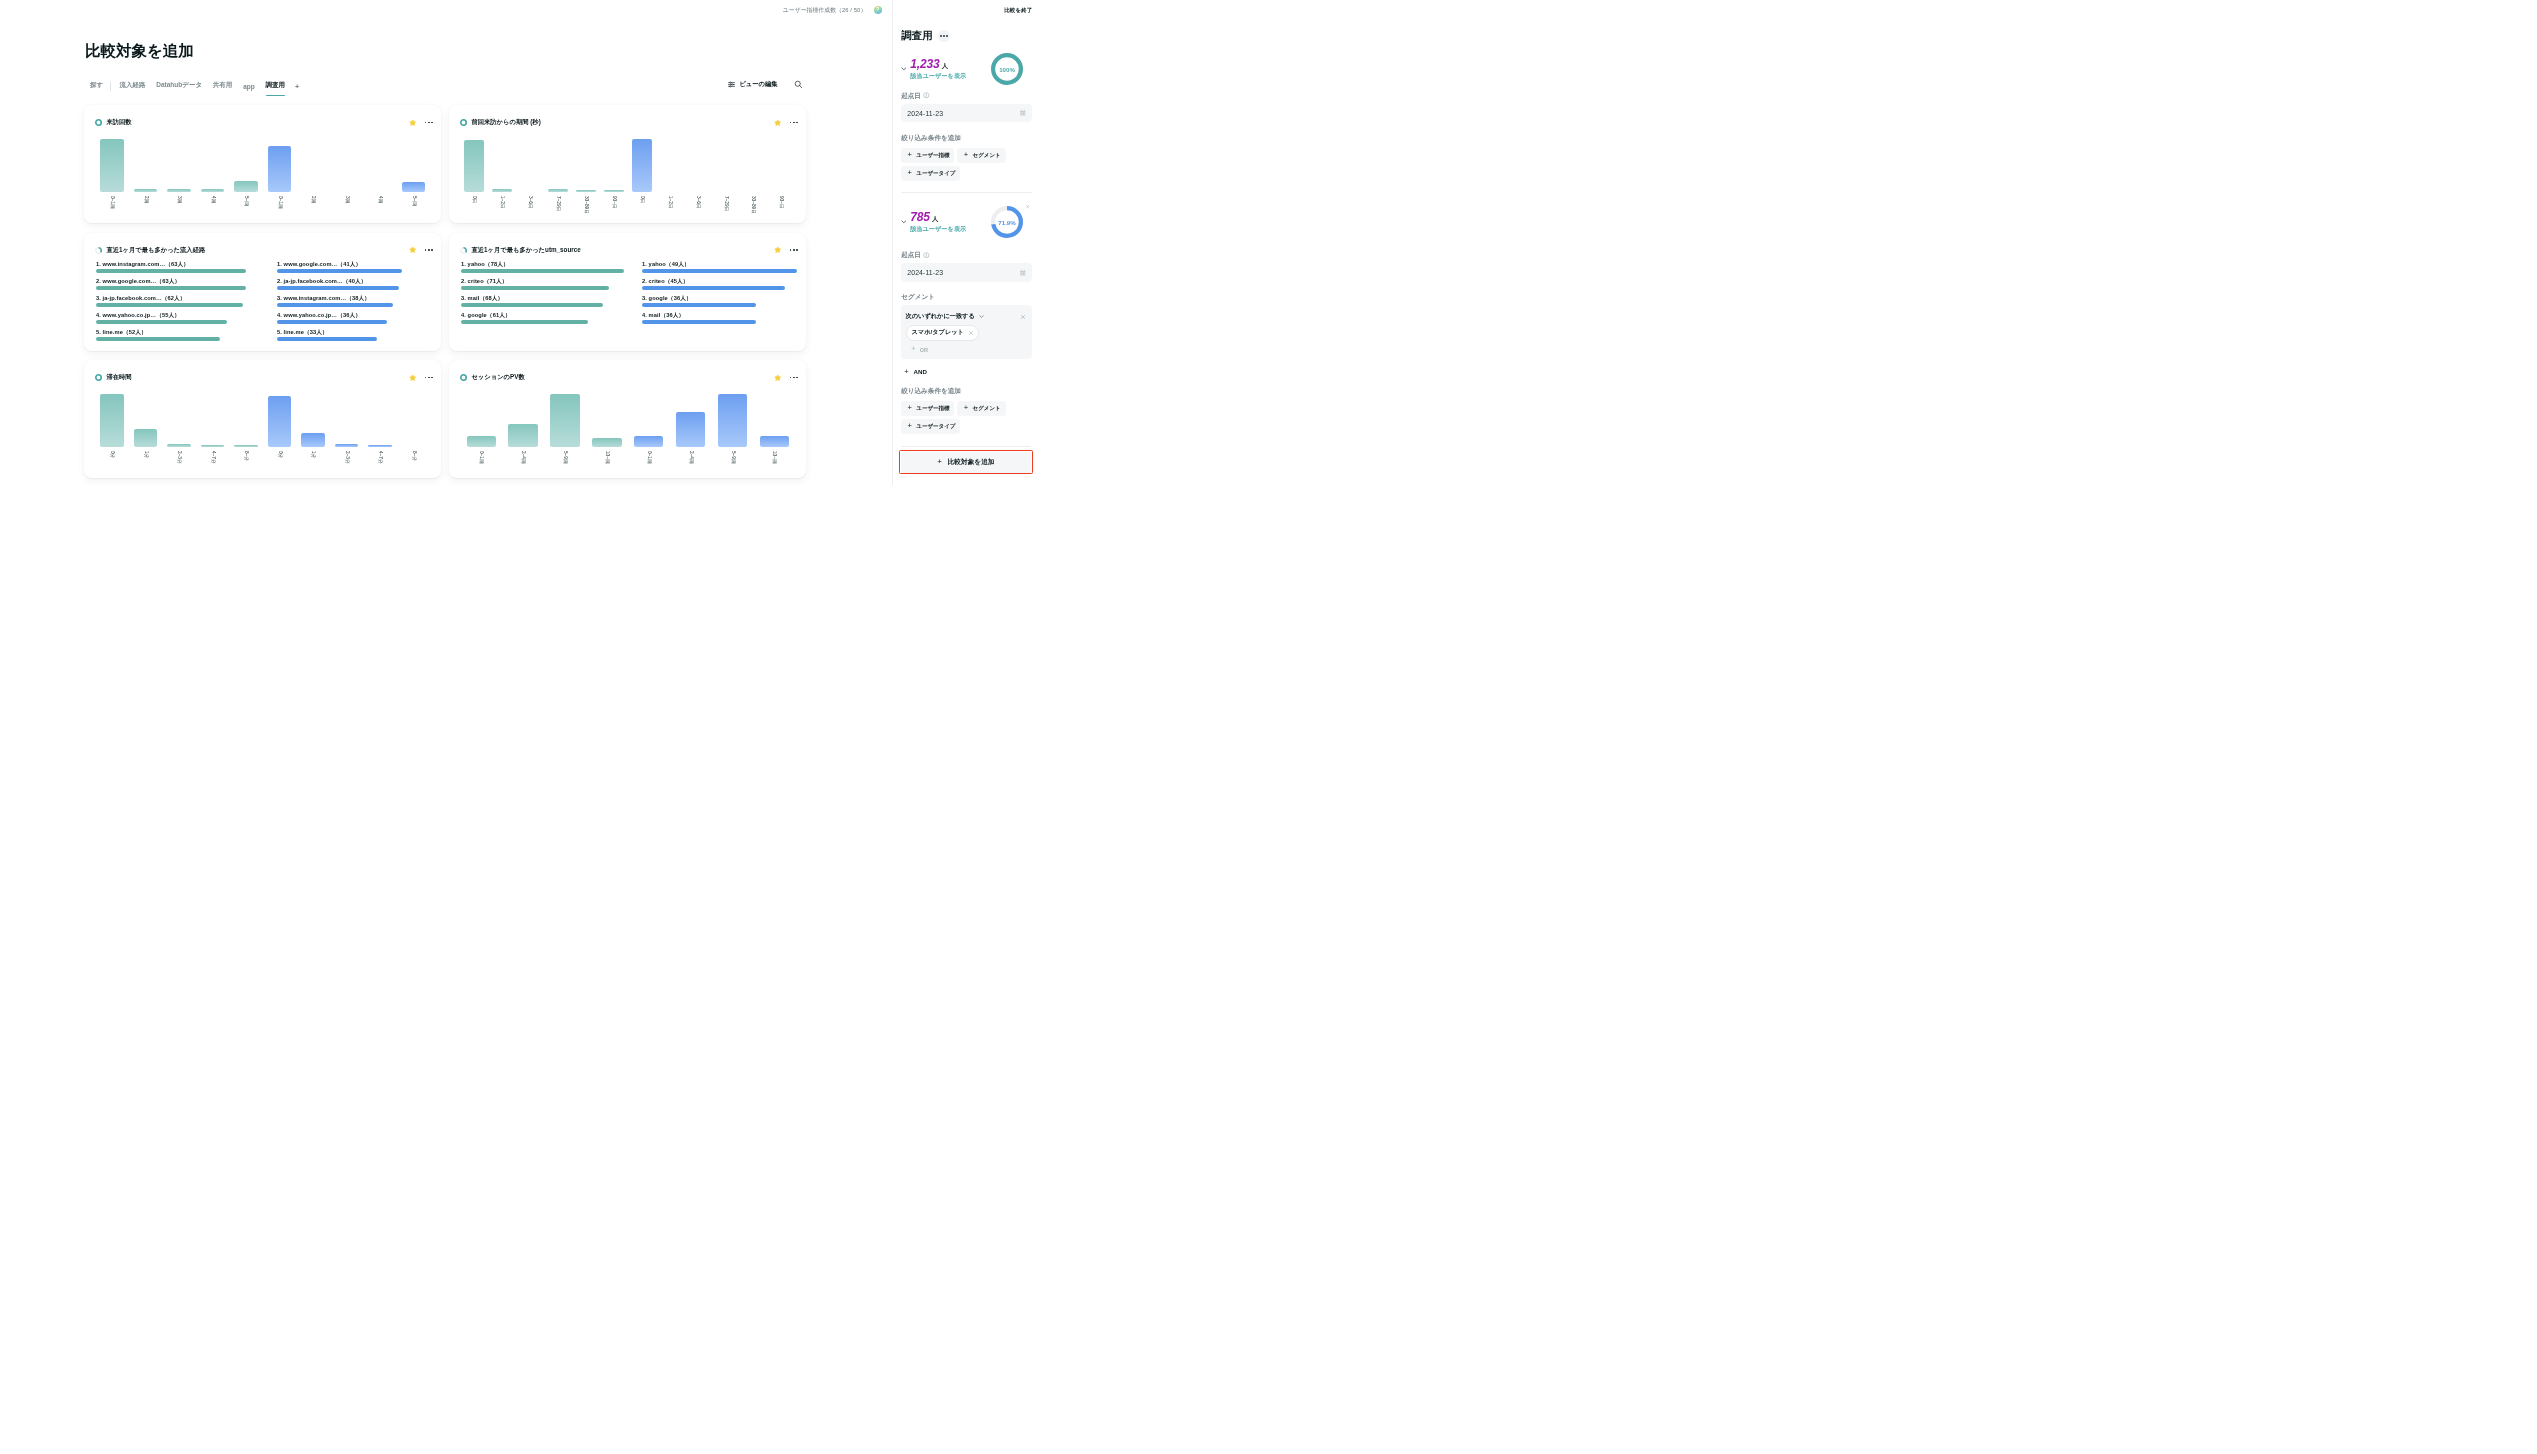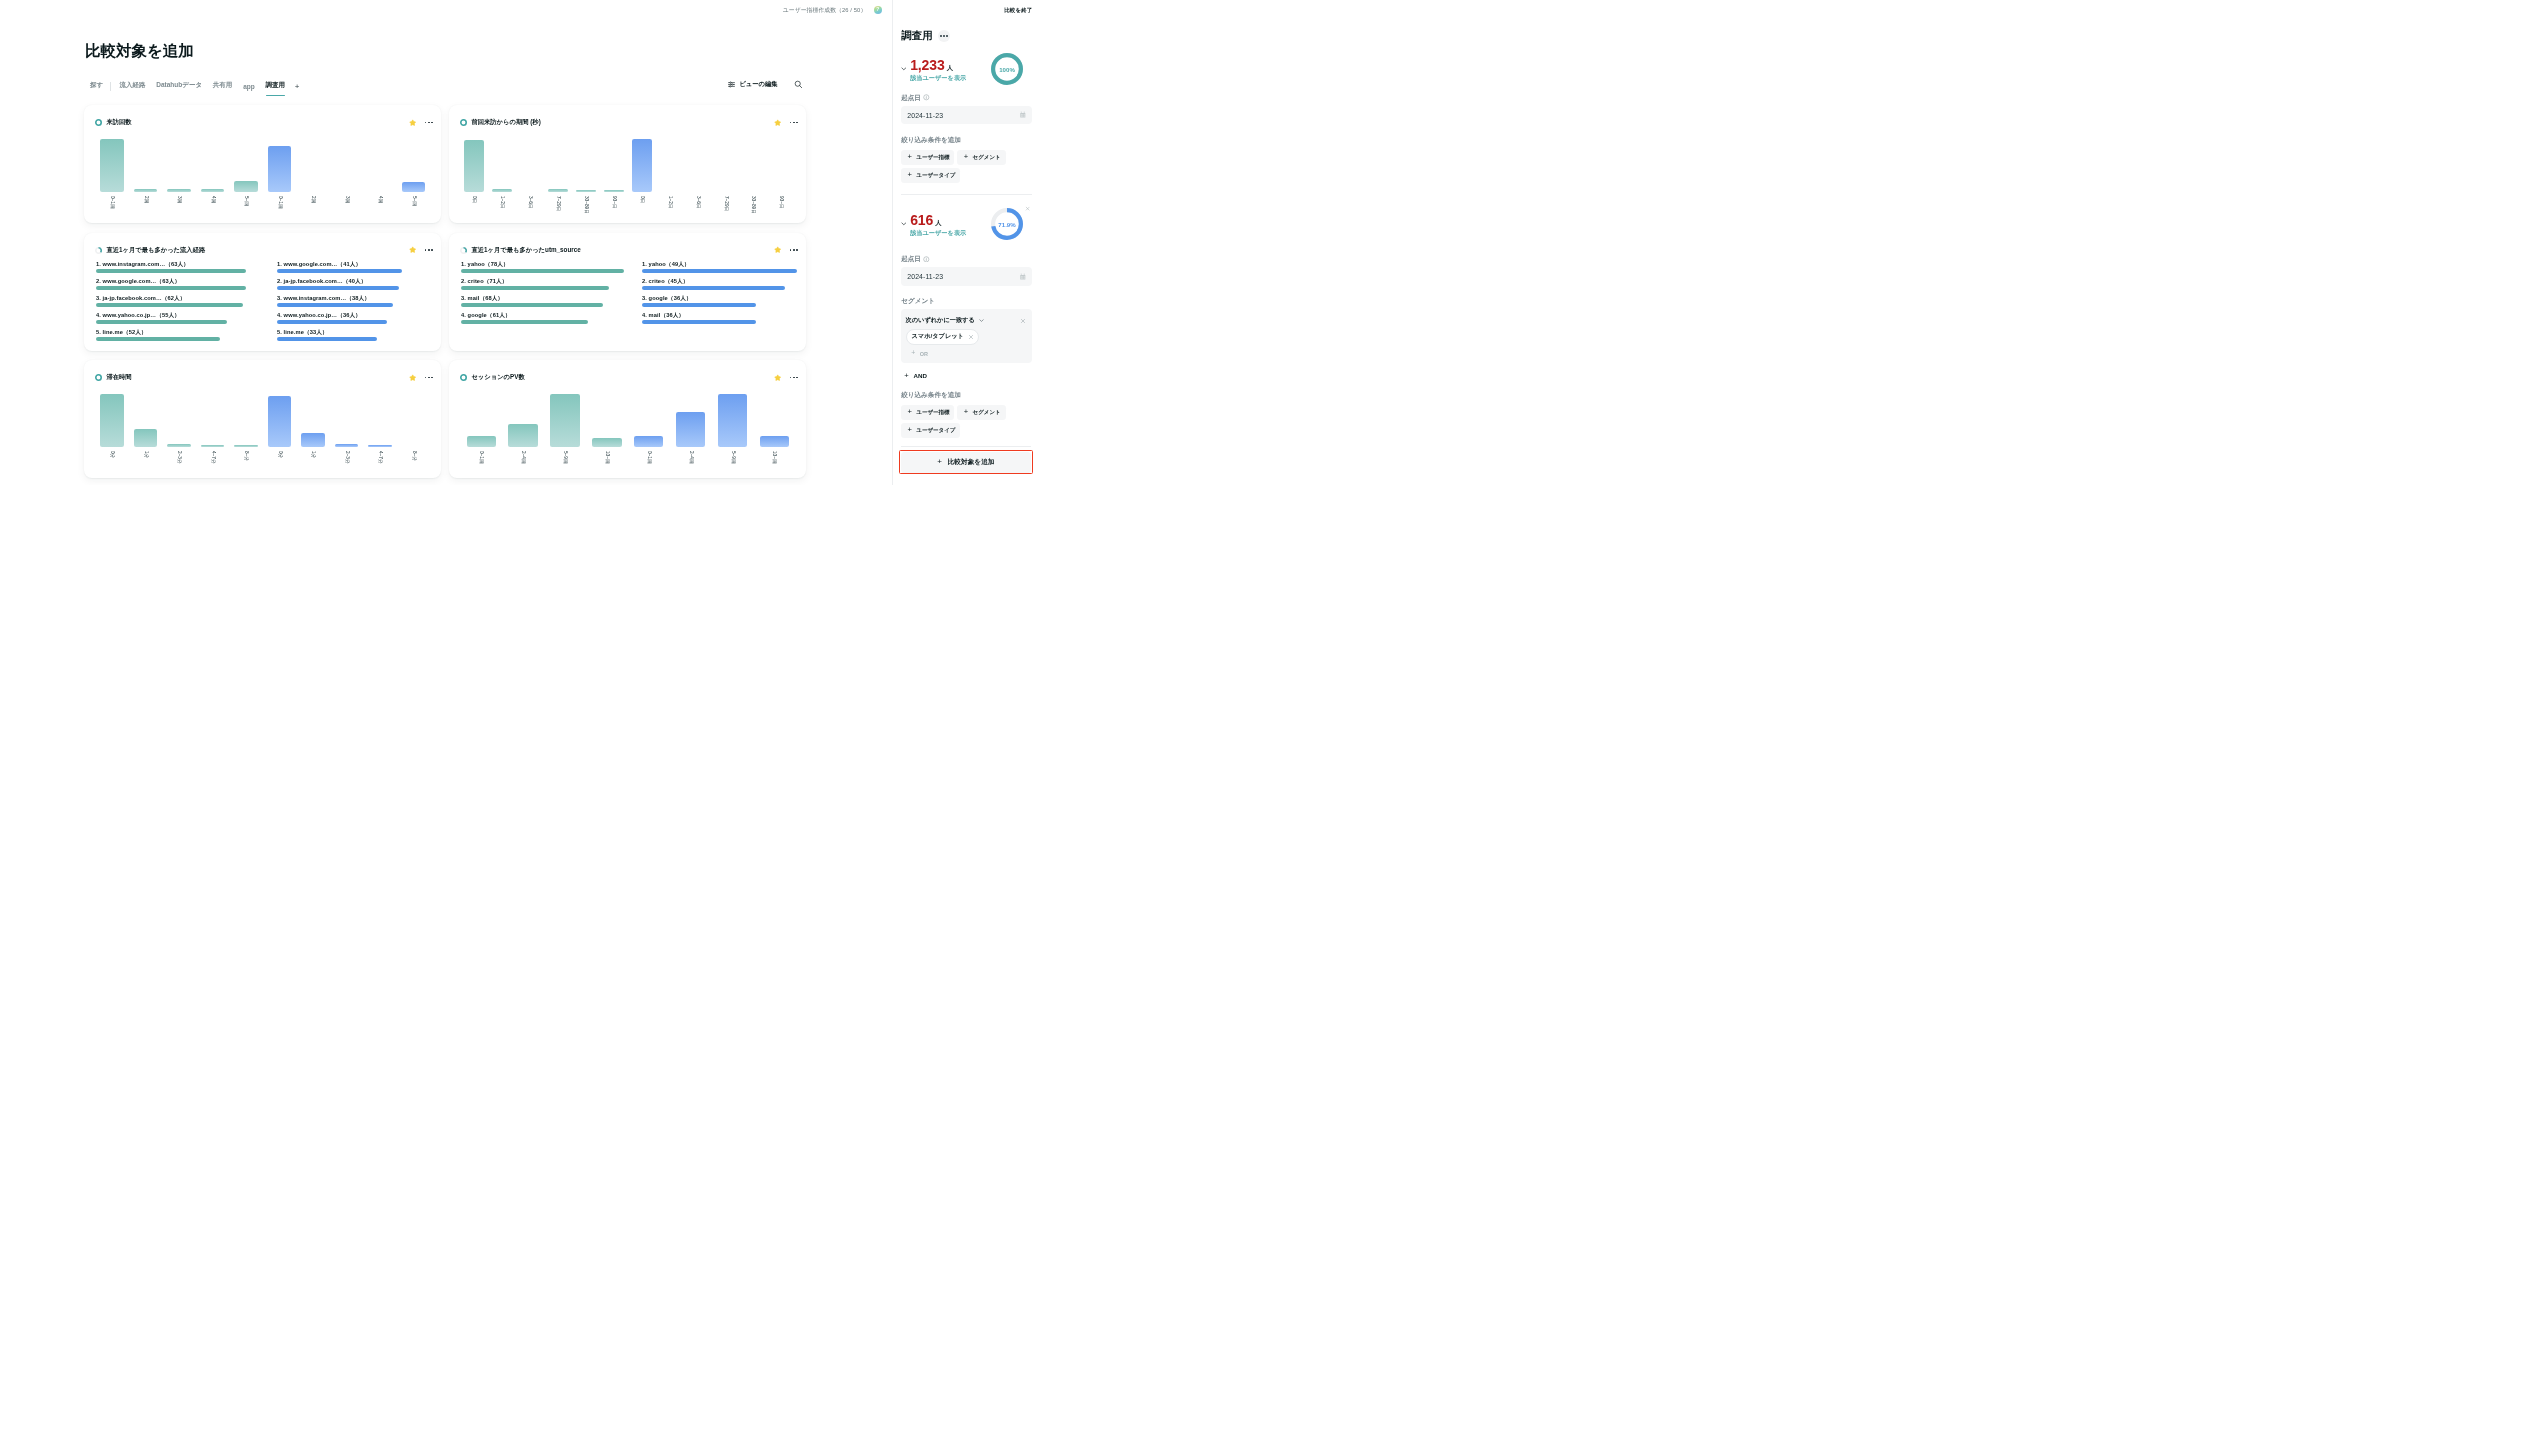--- a/index.html
+++ b/index.html
@@ -76,21 +76,21 @@
   .rp { padding:0 6.6px 0 8px; }
   .rp-top { height:20px; display:flex; align-items:center; justify-content:flex-end; }
   .endcmp { font-size:5.5px; font-weight:700; color:#0c1a1d; letter-spacing:0.1px;}
   .seg-title-row { display:flex; align-items:center; margin-top:9px; }
   .seg-title { font-size:10.5px; font-weight:700; color:#0c1a1d; letter-spacing:0.1px;}
   .seg-dots { width:11.8px; height:11.8px; border-radius:50%; background:#f2f3f4; display:flex; align-items:center; justify-content:center; margin-left:5px; }
   .seg-dots i { width:1.4px;height:1.4px;border-radius:50%;background:#3e4d52; margin:0 0.8px;}
   .cntrow { display:flex; align-items:flex-start; margin-top:14.7px; position:relative;}
   .chev { position:absolute; left:-1px; top:7.4px; }
   .cnt-main { margin-left:9px; }
-  .cnt-num { font-size:14px; font-weight:700; letter-spacing:-0.1px; color:#b91c1c; line-height:1;}
+  .cnt-num { font-size:12px; font-weight:700; letter-spacing:-0.1px; color:#a21caf; line-height:1;font-style:italic;}
   .cnt-unit { font-size:6.3px; font-weight:700; margin-left:2px;}
   .cnt-link { font-size:6.2px; font-weight:700; color:#4aa8a8; margin-top:1.3px; letter-spacing:0;}
   .donut { position:absolute; right:9.6px; top:-5.2px;}
   .fld-label { font-size:6.6px; font-weight:700; color:#76838a; display:flex; align-items:center; line-height:1.25;}
   .fld-label .ic { margin-left:2.5px; display:flex; }
   .datefield { margin-top:4.1px; height:18.4px; background:#f5f6f7; border-radius:4px; display:flex; align-items:center; padding:0 6px 0 6.2px; }
   .datefield span { font-size:6.9px; color:#1d2f34; letter-spacing:0.1px;}
   .datefield .cal { margin-left:auto; display:flex;}
   .chiprow { display:flex; flex-wrap:wrap; gap:3.1px 3.1px; margin-top:4.9px; width:114px;}
   .chip { height:15px; background:#f5f6f7; border-radius:3.3px; display:flex; align-items:center; padding:0 4.8px 0 6.3px;
@@ -652,21 +652,21 @@
           <div class="rp-sep"></div>
           <div class="pgroup" style="position:relative">
             <div style="position:absolute;right:2.2px;top:11.5px;line-height:0"><svg width="5.3" height="5.3" viewBox="0 0 24 24" fill="none">
                 <path d="M5.5 5.5l13 13M18.5 5.5l-13 13" stroke="#9aa5a9" stroke-width="1.9" stroke-linecap="round"></path>
               </svg></div>
             <div class="cntrow">
               <span class="chev"><svg width="7.6" height="7.6" viewBox="0 0 24 24" fill="none">
                   <path d="M6 9.5l6 5.5 6-5.5" stroke="#0c1a1d" stroke-width="2" stroke-linecap="round" stroke-linejoin="round"></path>
                 </svg></span>
               <div class="cnt-main">
-                <div><span class="cnt-num">616</span><span class="cnt-unit">人</span></div>
+                <div><span class="cnt-num">785</span><span class="cnt-unit">人</span></div>
                 <div class="cnt-link">該当ユーザーを表示</div>
               </div>
               <svg width="32" height="32" viewBox="0 0 63.5 63.5" class="donut">
                 <circle cx="31.75" cy="31.75" r="27.6" fill="none" stroke="#eceef0" stroke-width="8.3"></circle>
                 <circle cx="31.75" cy="31.75" r="27.6" fill="none" stroke="#5294e8" stroke-width="8.3" stroke-dasharray="124.69 48.73" transform="rotate(-90 31.75 31.75)"></circle>
                 <text x="31.75" y="32.25" text-anchor="middle" dominant-baseline="central" font-family="Liberation Sans, sans-serif" font-size="12.2" font-weight="700" fill="#5294e8">71.9%</text>
               </svg>
             </div>
             <div class="fld-label fl-date">
               <span>起点日</span>

